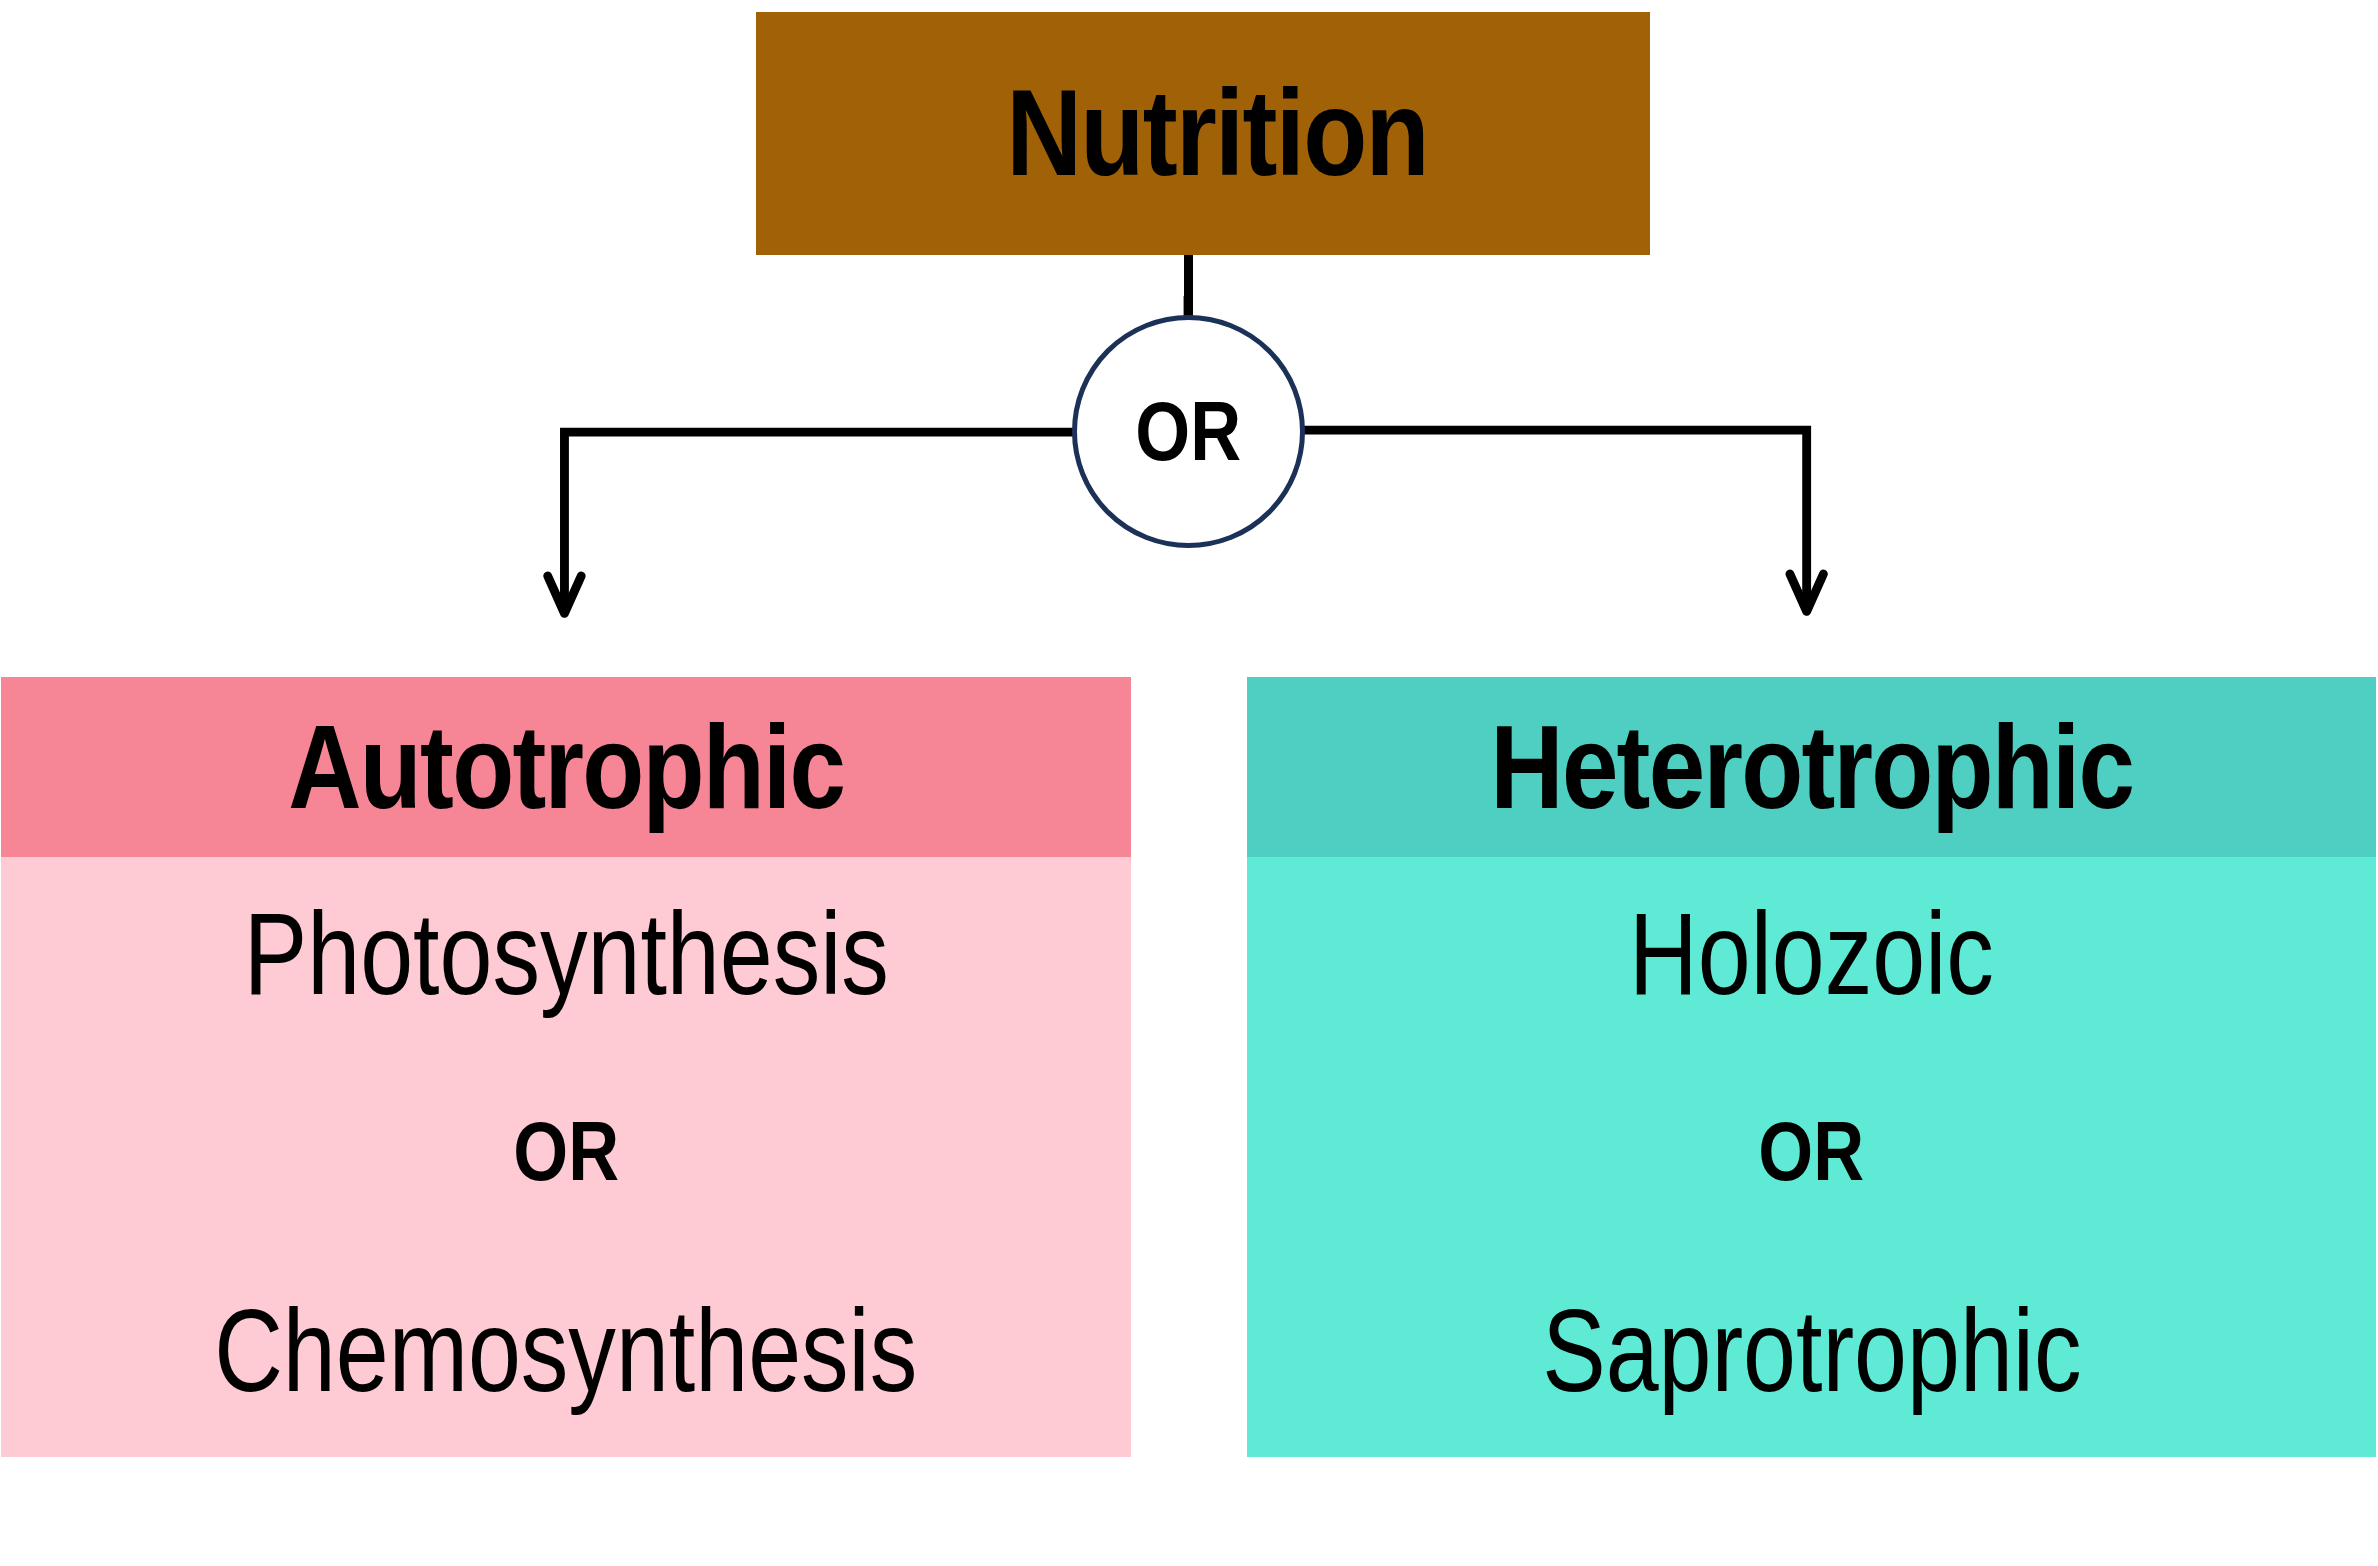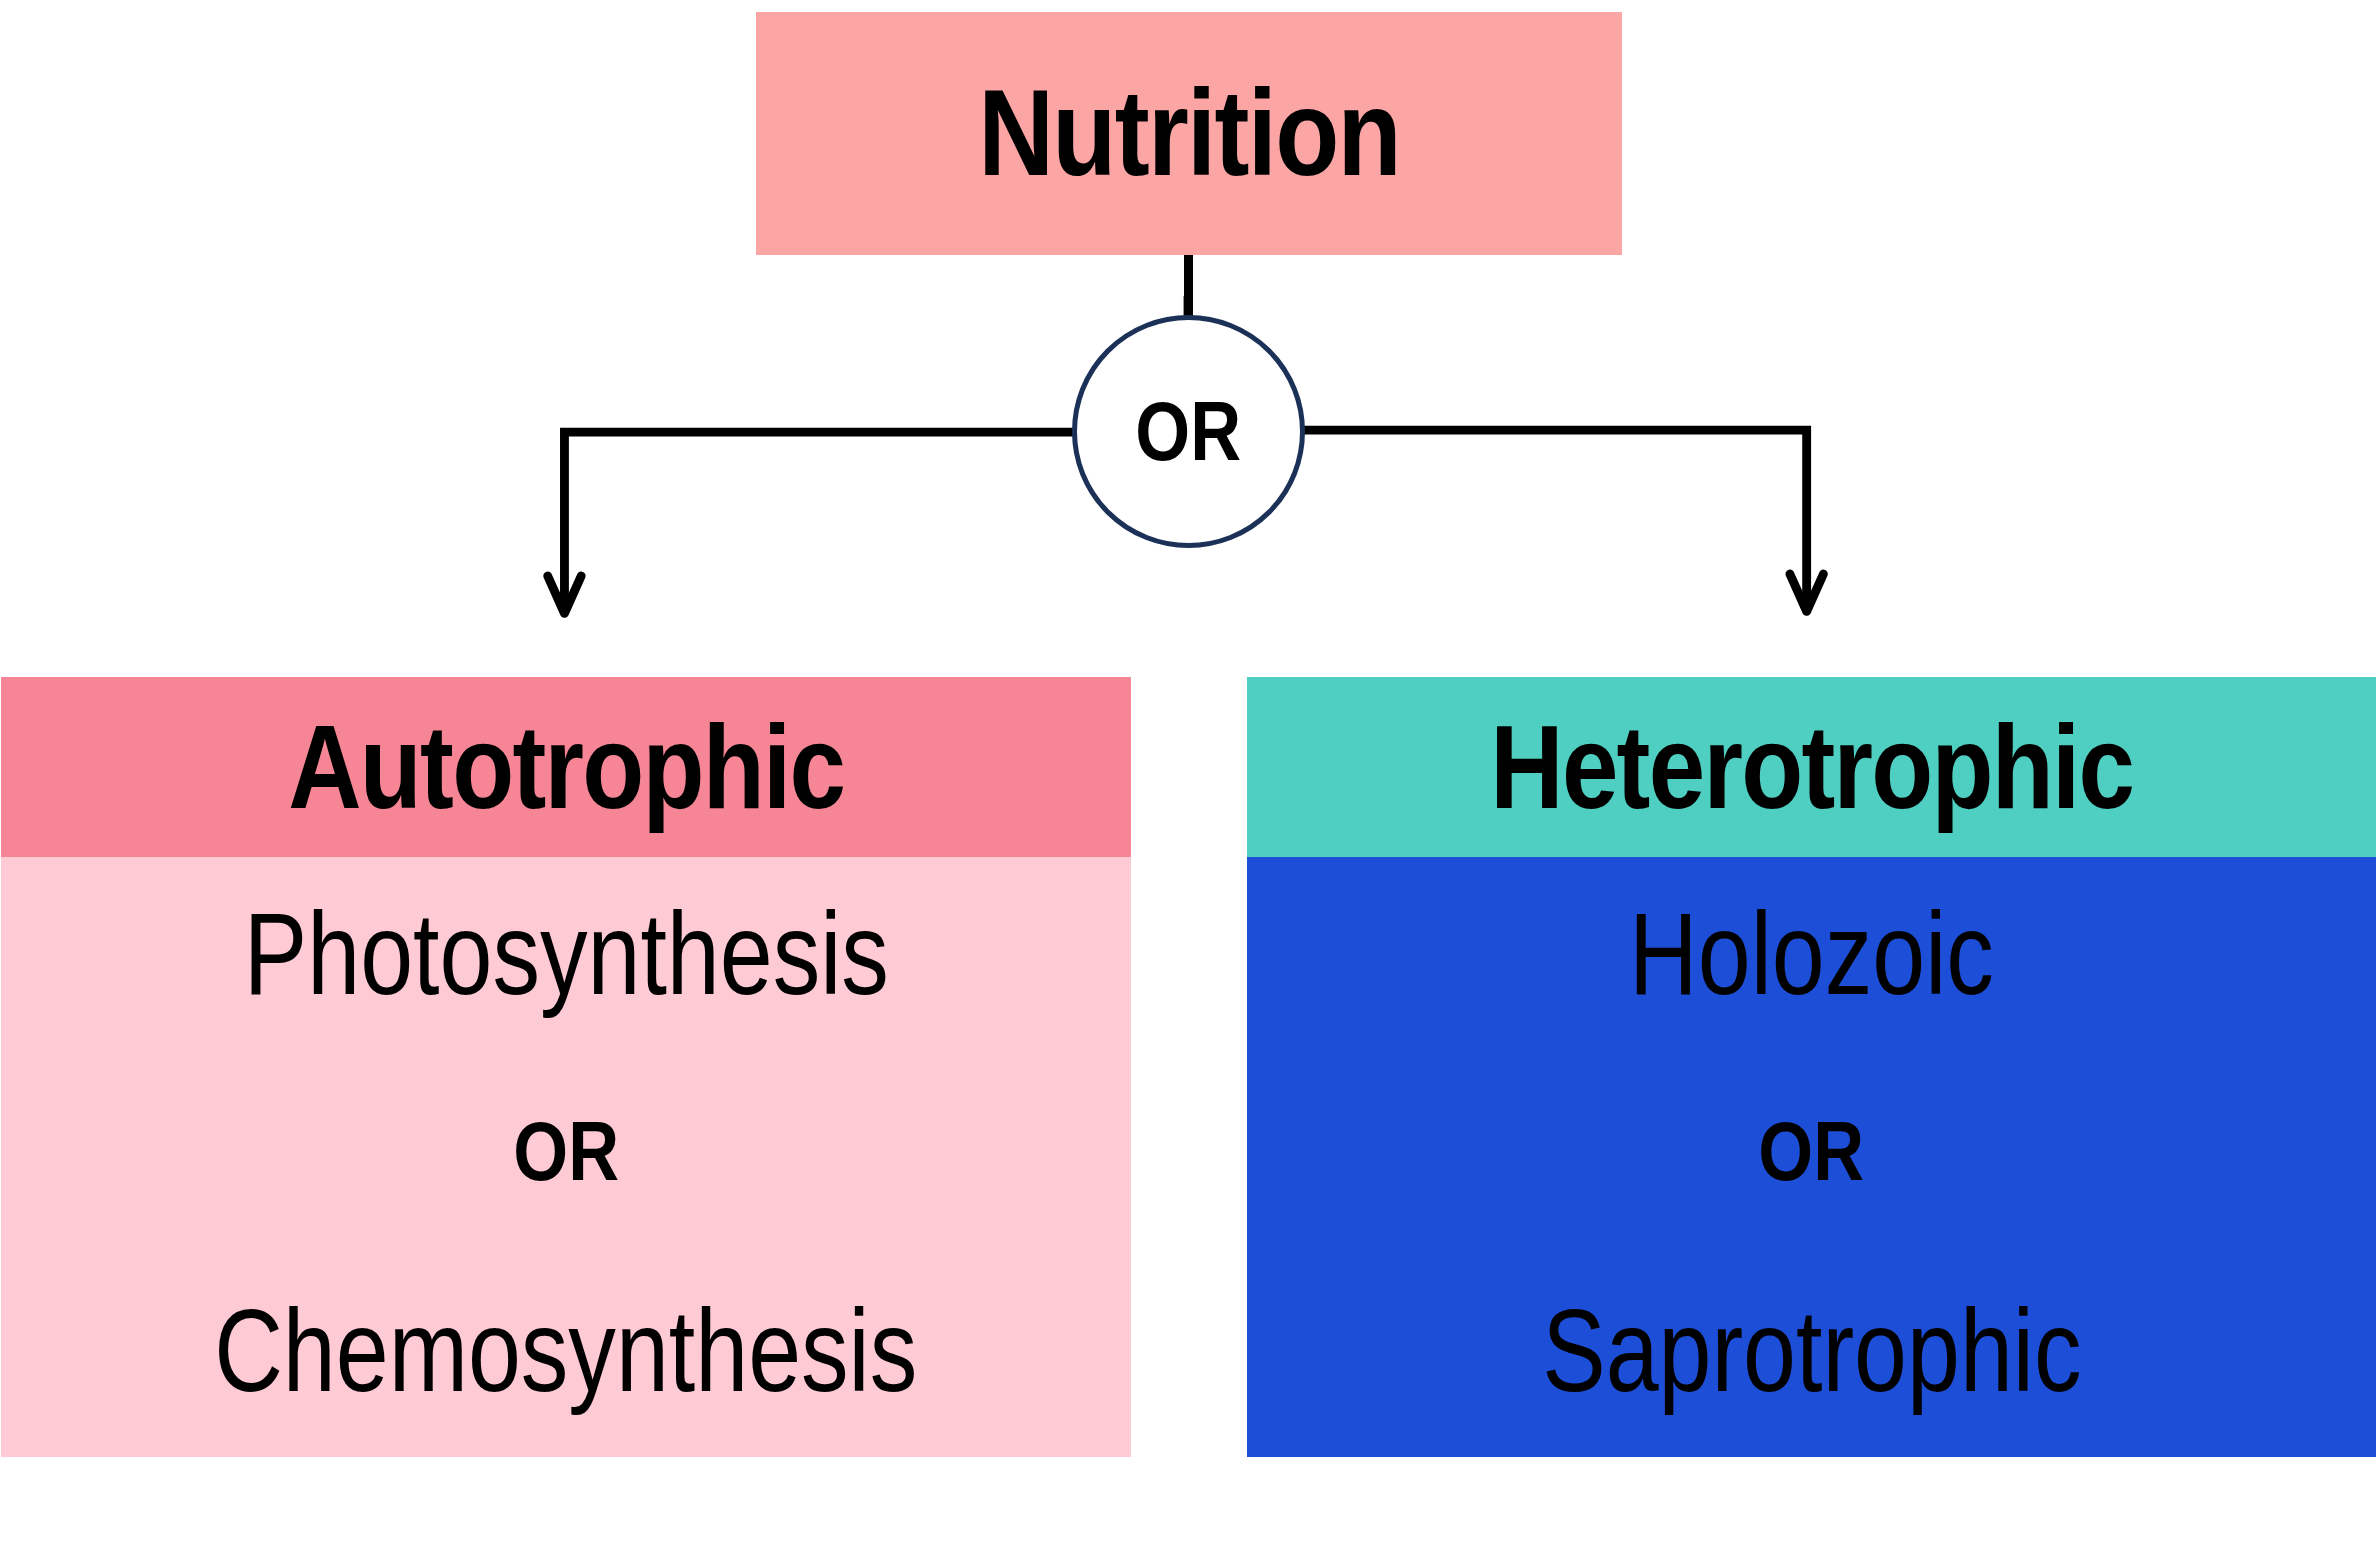--- a/index.html
+++ b/index.html
@@ -24,21 +24,21 @@
 
 <svg class="abs branch" viewBox="0 300 2415 360" width="2379" height="355">
   <line x1="1206" y1="259" x2="1206" y2="322" stroke="#000" stroke-width="9"></line>
   <polyline points="1090,438 573,438 573,618" fill="none" stroke="#000" stroke-width="9"></polyline>
   <polyline points="1322,436 1834,436 1834,616" fill="none" stroke="#000" stroke-width="9"></polyline>
   <polyline points="556,584 573,622 590,584" fill="none" stroke="#000" stroke-width="9" stroke-linecap="round" stroke-linejoin="round"></polyline>
   <polyline points="1817,582 1834,620 1851,582" fill="none" stroke="#000" stroke-width="9" stroke-linecap="round" stroke-linejoin="round"></polyline>
 </svg>
 <div class="abs" style="left:1184px;top:255px;width:8.9px;height:62px;background:#000;"></div>
 
-<div class="abs root-box" style="background:#fca5a5;">
+<div class="abs root-box" style="background:#a16207;padding-left:28px;">
   <span>Nutrition</span>
 </div>
 
 <div class="abs or-circle">
   <span>OR</span>
 </div>
 
 <div class="abs card card-left">
   <div class="card-head" style="background:#f68595;">
     <span>Autotrophic</span>
@@ -47,19 +47,19 @@
     <span class="opt">Photosynthesis</span>
     <span class="or-text">OR</span>
     <span class="opt">Chemosynthesis</span>
   </div>
 </div>
 
 <div class="abs card card-right">
   <div class="card-head" style="background:#4ecfc2;align-items:center;">
     <span>Heterotrophic</span>
   </div>
-  <div class="card-body" style="background:#1d4ed8;">
+  <div class="card-body" style="background:#5eead4;">
     <span class="opt">Holozoic</span>
     <span class="or-text">OR</span>
     <span class="opt">Saprotrophic</span>
   </div>
 </div>
 
 
 </body></html>

